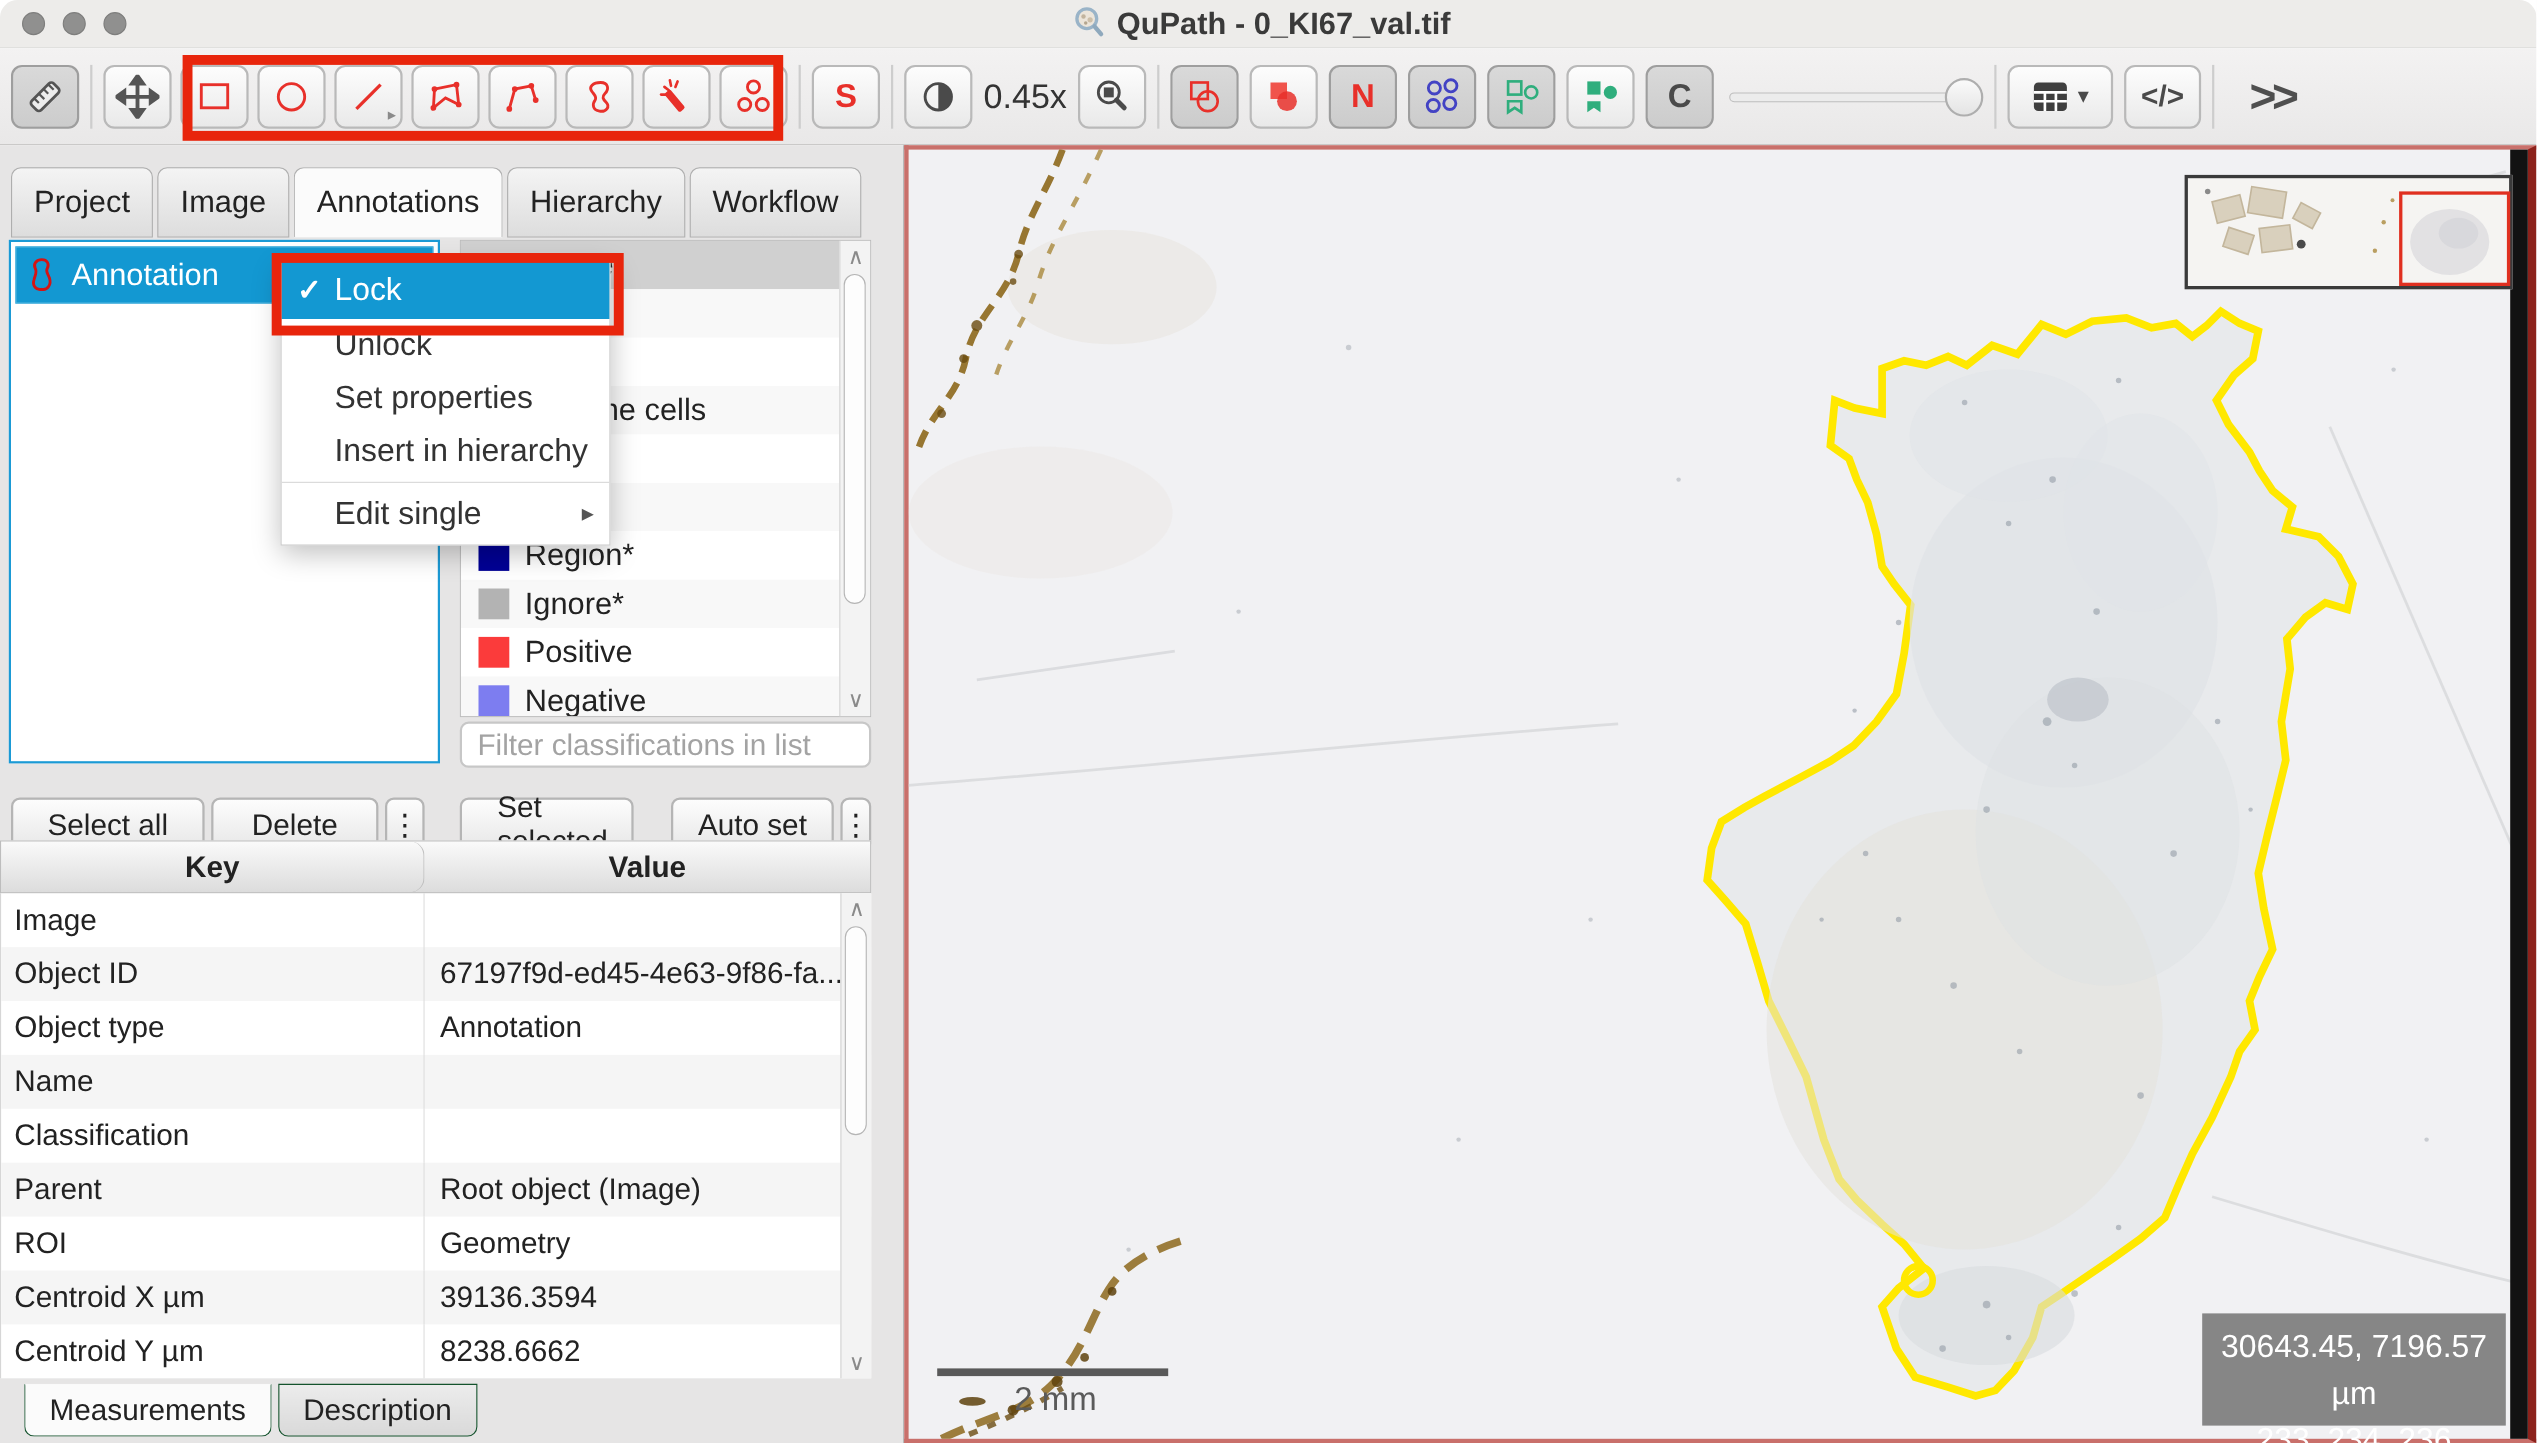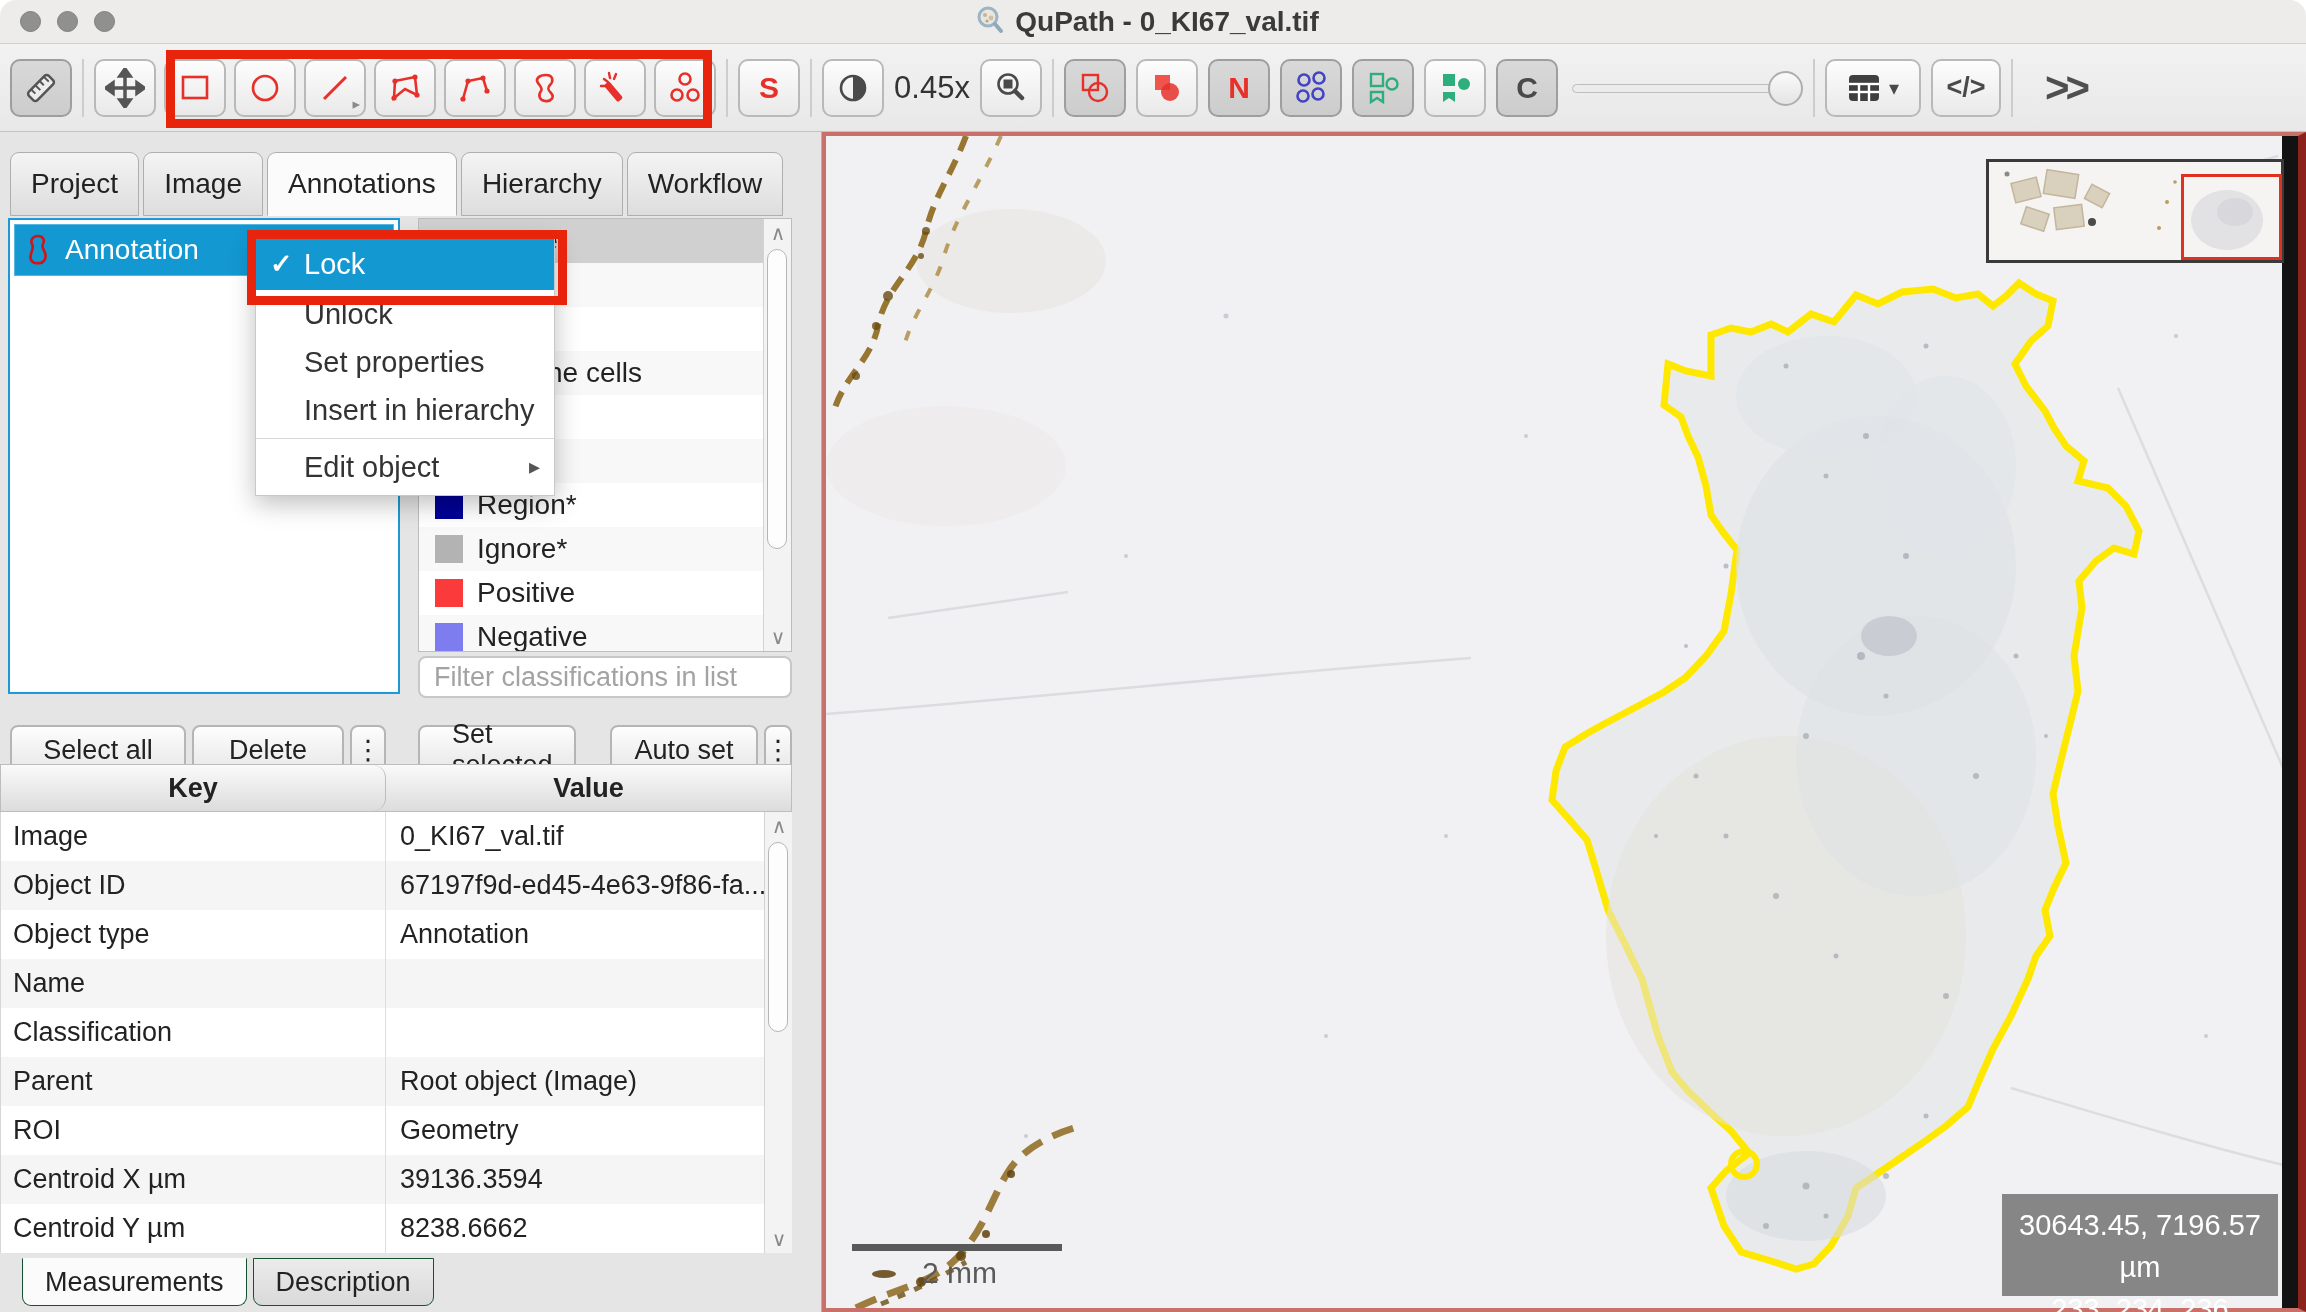--- a/index.html
+++ b/index.html
@@ -395,21 +395,20 @@
     <div class="panel-btn" style="left:764px;width:28px;">⋮</div>
 
     <div class="kv-table">
       <div class="kv-head">
         <div class="kv-key-col">Key</div>
         <div class="kv-val-col">Value</div>
       </div>
       <div class="kv-body">
         <div class="kv-row">
             <div class="k">Image</div>
-            <div class="v">0_KI67_val.tif</div>
           </div>
         <div class="kv-row">
             <div class="k">Object ID</div>
             <div class="v">67197f9d-ed45-4e63-9f86-fa...</div>
           </div>
         <div class="kv-row">
             <div class="k">Object type</div>
             <div class="v">Annotation</div>
           </div>
         <div class="kv-row">
@@ -463,21 +462,21 @@
       <span class="ctx-check"></span>
         <span>Set properties</span>
     </div>
     <div class="ctx-item">
       <span class="ctx-check"></span>
         <span>Insert in hierarchy</span>
     </div>
     <div class="ctx-sep"></div>
     <div class="ctx-item">
       <span class="ctx-check"></span>
-        <span>Edit object</span>
+        <span>Edit single</span>
       <span class="ctx-sub">▸</span>
     </div>
   </div>
 
   <div class="red-ring" style="left:247px;top:230px;width:320px;height:75px;"></div>
 
   <div class="viewer">
     <svg width="1476" height="1172" viewBox="0 0 1476 1172">
 
       <g stroke="#d9dadd" stroke-width="2.5" fill="none" opacity=".9">

